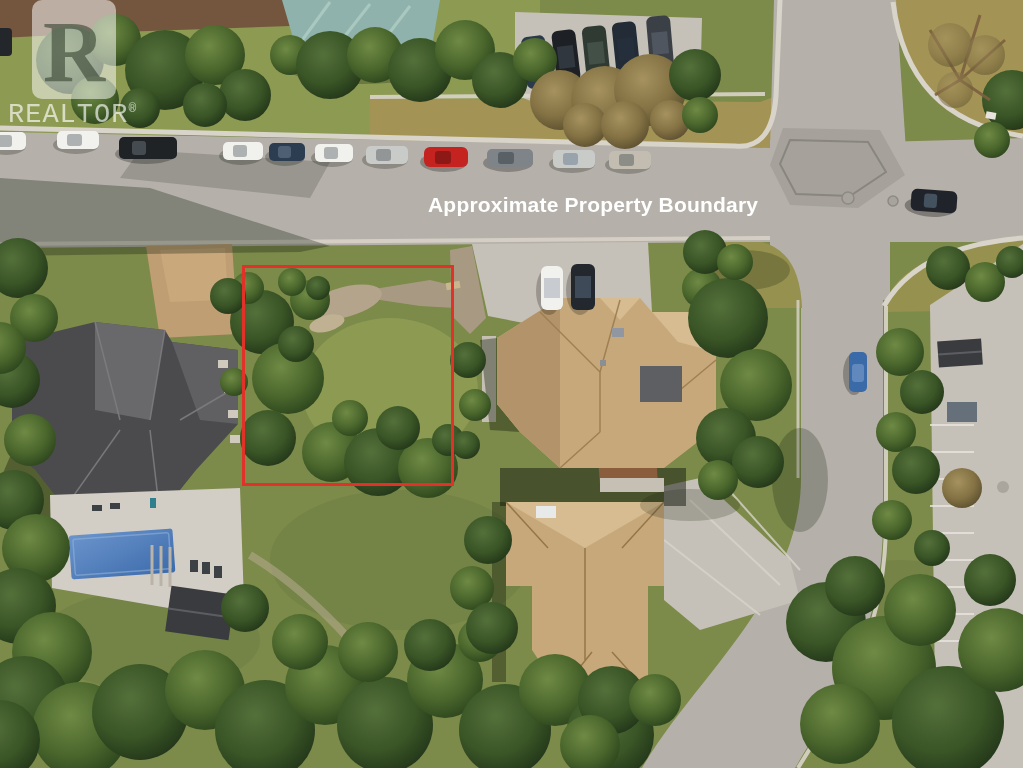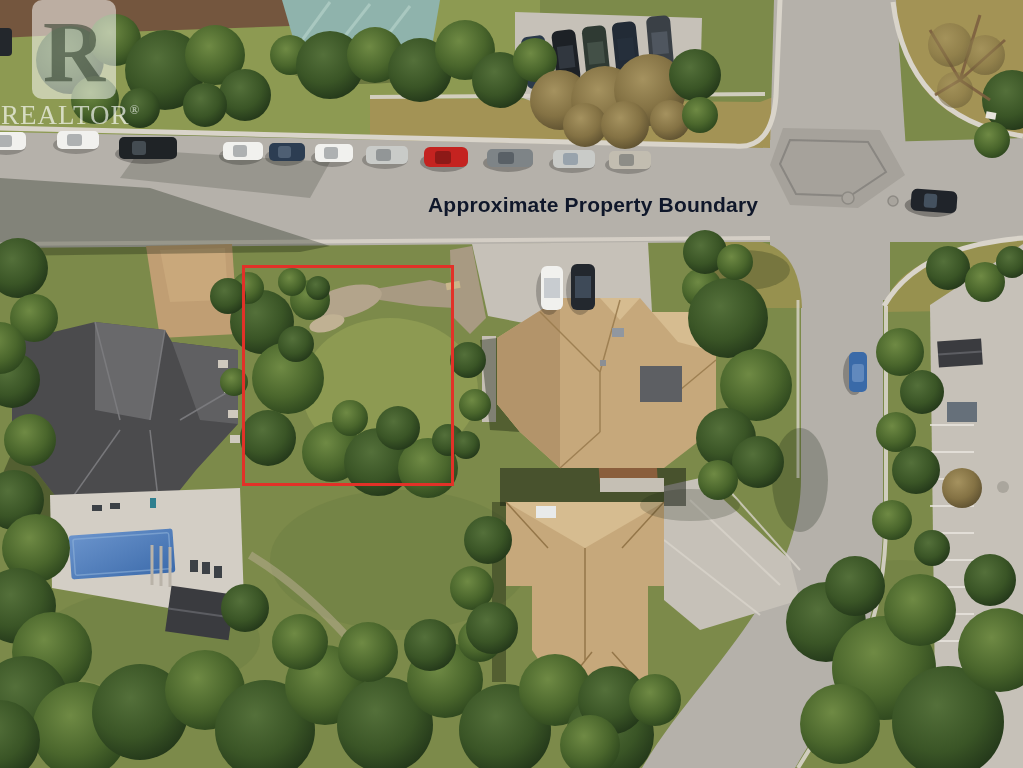--- a/index.html
+++ b/index.html
@@ -21,21 +21,21 @@
   .f-carWhite{fill:var(--carWhite)} .f-carSilver{fill:var(--carSilver)} .f-carBlack{fill:var(--carBlack)}
   .f-carNavy{fill:var(--carNavy)} .f-carRed{fill:var(--carRed)} .f-carGray{fill:var(--carGray)}
   .f-carBlue{fill:var(--carBlue)} .f-carDark{fill:var(--carDark)}
 
   
   .wm-logo{position:absolute;left:32px;top:0;width:84px;height:99px;
            background:rgba(255,255,255,0.52);border-radius:10px;
            display:flex;align-items:center;justify-content:center;}
   .wm-logo span{font-family:"Liberation Serif",serif;font-weight:bold;
                 font-size:86px;line-height:1;color:rgba(42,56,38,0.55);transform:translateY(2px);}
-  .wm-text{position:absolute;left:1px;top:100px;font-family:Liberation Serif, serif;
+  .wm-text{position:absolute;left:8px;top:100px;font-family:Liberation Mono, monospace;
            font-size:27px;letter-spacing:1px;color:rgba(255,255,255,0.65);white-space:nowrap;}
   .wm-text sup{font-size:13px;}
 
   
   .boundary-label{position:absolute;left:428px;top:193px;font-size:21px;font-weight:600;
                   letter-spacing:.2px;white-space:nowrap;}
   .boundary-rect{position:absolute;box-sizing:border-box;border:3px solid #e23128;background:transparent;}
 </style>
 </head>
 <body>
@@ -493,16 +493,16 @@
           <rect x="-8" y="-14" width="16" height="28" rx="4" fill="#23272c"></rect>
         </g>
   </g>
 </svg>
 
 <div class="wm-logo">
   <span>R</span>
 </div>
 <div class="wm-text"><span>REALTOR</span><sup>®</sup></div>
 
-<div class="boundary-label" style="color: #0f172a;">Approximate Property Boundary</div>
+<div class="boundary-label" style="color: #ffffff;">Approximate Property Boundary</div>
 <div class="boundary-rect" style="left: 242px; top: 265px; width: 212px; height: 221px; border-color: rgb(226, 49, 40);"></div>
 
 </div>
 
 </body></html>

